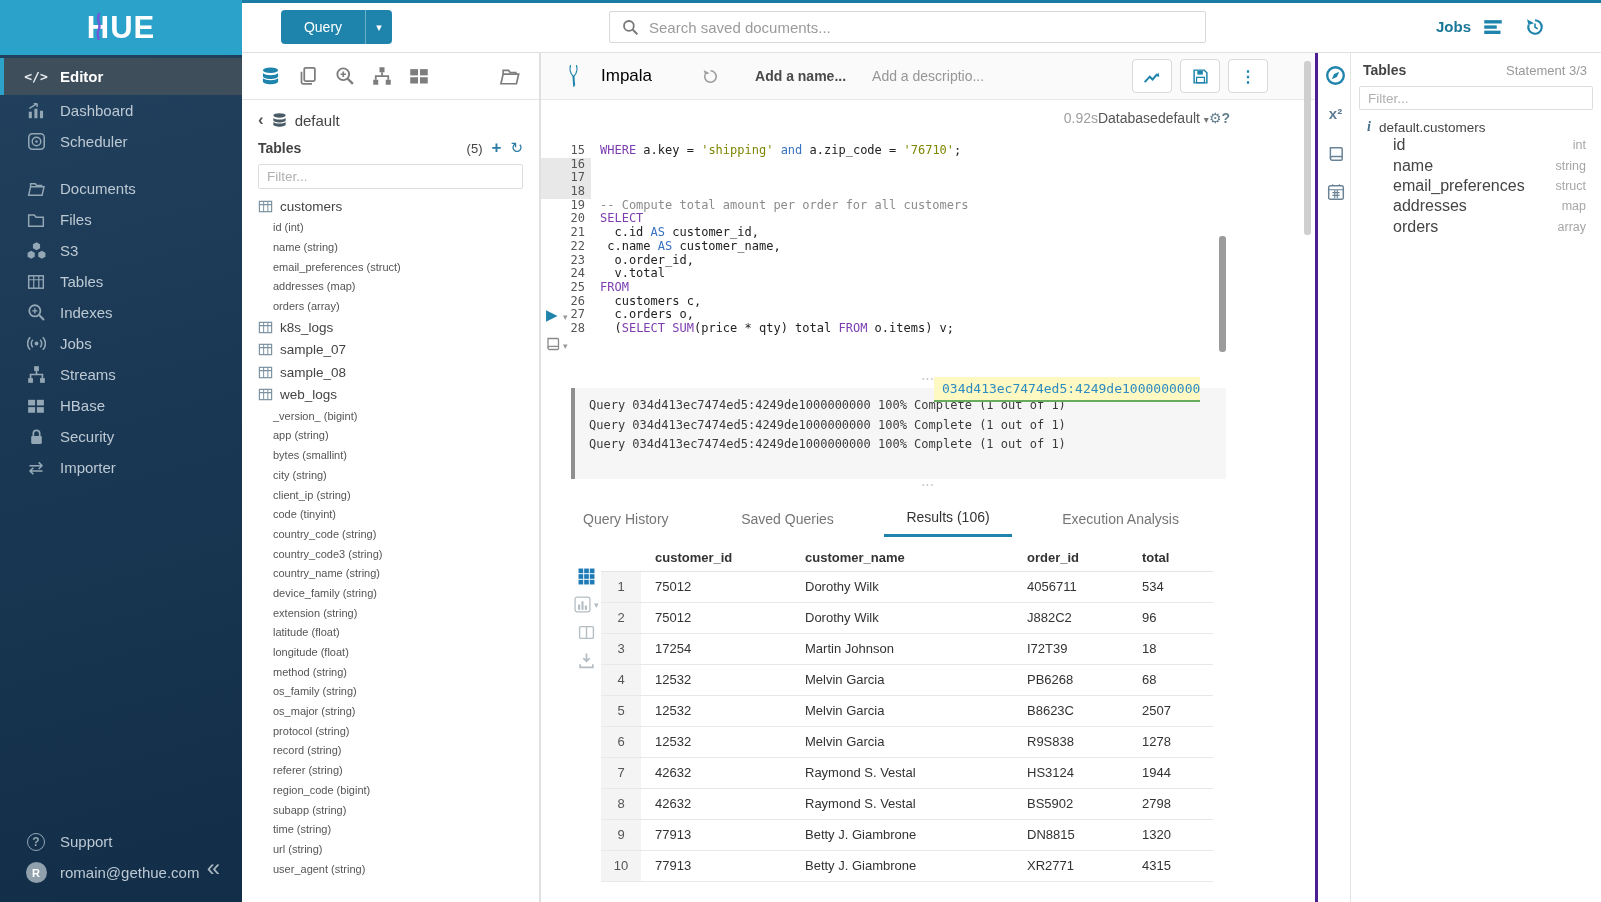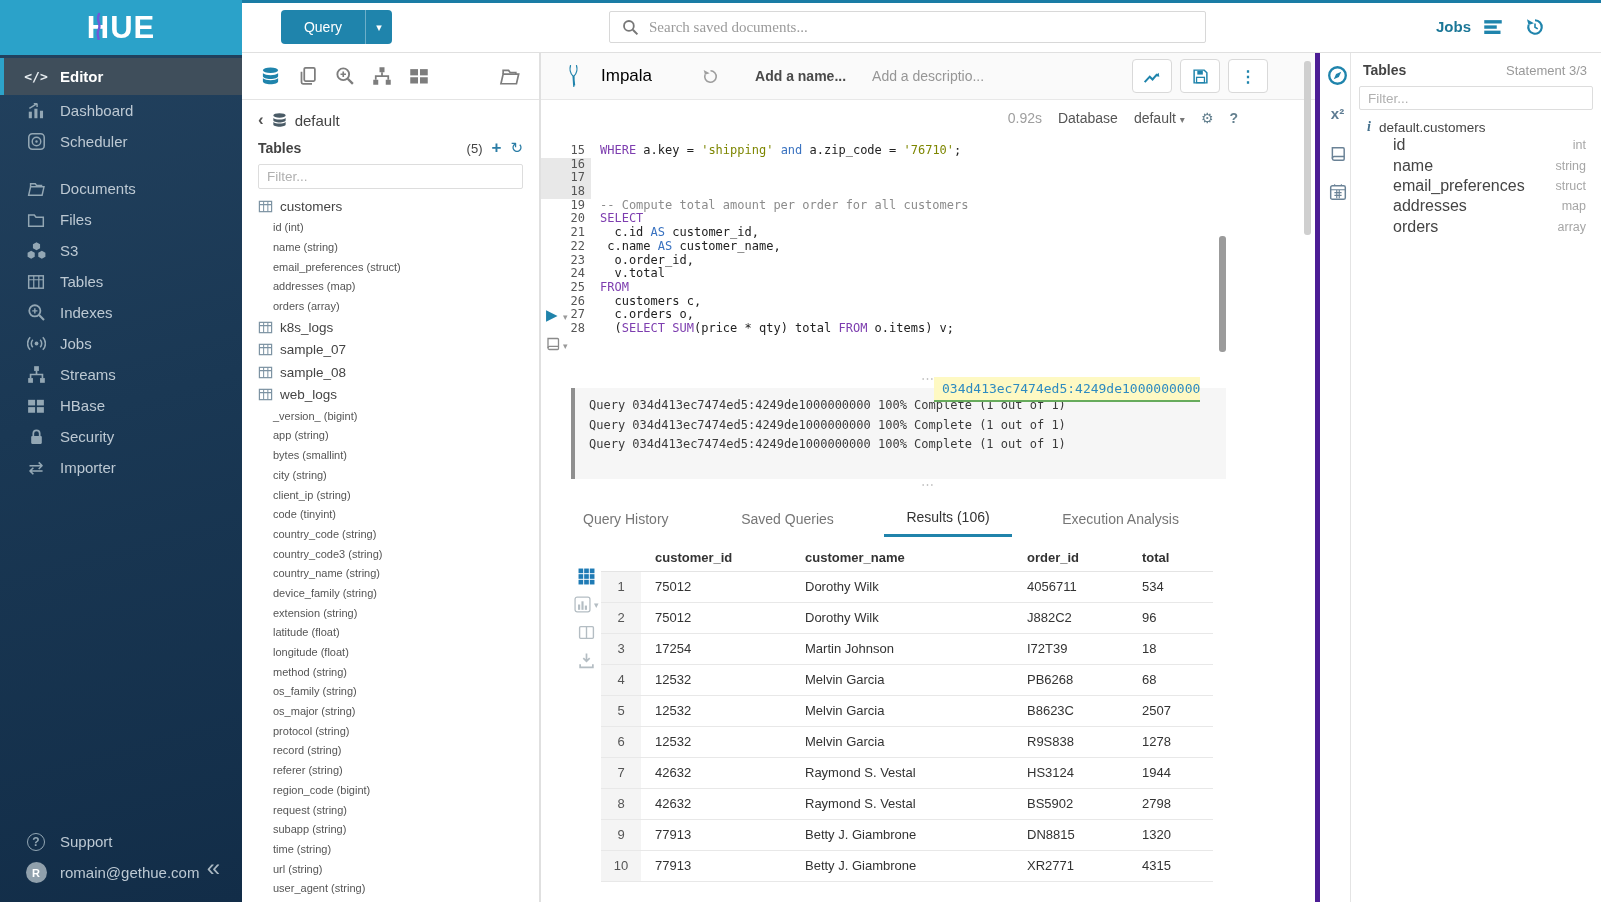--- a/index.html
+++ b/index.html
@@ -35,21 +35,21 @@
   #topbar::before { content:""; position:absolute; left:0; top:0; right:0; height:3px; background:#1a7ca5; }
   #query-btn { position:absolute; left:39px; top:10px; width:111px; height:34px; background:#1f84ac;
     border-radius:4px; display:flex; color:#fff; cursor:pointer; }
   #query-btn .q-label { flex:1; display:flex; align-items:center; justify-content:center; font-size:14px; }
   #query-btn .q-caret { width:27px; border-left:1px solid rgba(255,255,255,.35);
     display:flex; align-items:center; justify-content:center; font-size:11px; }
   #global-search { position:absolute; left:367px; top:11px; width:597px; height:32px;
     border:1px solid #d8d8d8; border-radius:2px; display:flex; align-items:center; padding:0 12px; gap:10px; }
   #global-search .icon { color:#777; }
   #global-search input { border:none; outline:none; flex:1; font-size:15px;
-    font-family:Liberation Serif, serif; color:#444; }
+    font-family:Liberation Sans, sans-serif; color:#444; }
   #global-search input::placeholder { color:#9b9b9b; }
   #topbar-right { position:absolute; right:56px; top:0; height:53px; display:flex; align-items:center; gap:12px; }
   #jobs-link { color:#1b7797; font-size:15px; font-weight:bold; cursor:pointer; }
   .blue-ic { color:#1f84ac; }
 
   
   #left-assist { position:absolute; left:242px; top:53px; width:298px; height:849px; background:#fff;
     border-right:1px solid #e0e0e0; overflow:hidden; }
   #assist-toolbar { height:47px; border-bottom:1px solid #e4e4e4; display:flex; align-items:center;
     padding:0 18px; gap:17px; }
@@ -82,21 +82,21 @@
     border-left:1px solid #e0e0e0; }
   #editor-header { position:absolute; top:0; left:0; right:0; height:47px; background:#fafafa;
     border-bottom:1px solid #e8e8e8; display:flex; align-items:center; padding:0 47px 0 25px; }
   #engine-name { color:#000000; font-size:17px; margin:0 50px 0 20px; }
   #editor-header .hist { color:#9e9e9e; margin-right:36px; cursor:pointer; }
   #query-name { font-size:14px; font-weight:bold; color:#4a4a4a; margin-right:26px; cursor:text; }
   #query-desc { font-size:14px; color:#969696; cursor:text; }
   #header-btns { margin-left:auto; display:flex; gap:8px; }
   .hbtn { width:40px; height:34px; background:#fff; border:1px solid #d9d9d9; border-radius:4px;
     display:flex; align-items:center; justify-content:center; color:#1f84ac; cursor:pointer; font-size:15px; }
-  #meta-row { position:absolute; top:57px; right:77px; display:flex; align-items:center; gap:16px; font-size:14px;justify-content:center; }
+  #meta-row { position:absolute; top:57px; right:85px; display:flex; align-items:center; gap:0; font-size:14px;justify-content:center; }
   #exec-time { color:#9e9e9e; }
   #db-label { color:#555; }
   #db-select { color:#555; cursor:pointer; }
   #db-select .caret { font-size:10px; color:#777; }
   #settings-gear, #help-q { color:#64808f; cursor:pointer; }
   #help-q { font-weight:bold; }
 
   #code-area { position:absolute; top:91px; left:0; right:60px; font-family:"DejaVu Sans Mono",monospace;
     font-size:12px; cursor:text; }
   .code-line { display:flex; height:13.7px; line-height:13.7px; white-space:pre; }
@@ -136,21 +136,21 @@
   #results-table { position:absolute; left:60px; top:492px; width:612px; border-collapse:collapse;
     font-size:13px; color:#333; }
   #results-table th { height:26px; text-align:left; font-weight:bold; padding-left:14px;
     border-bottom:1px solid #e4e4e4; }
   #results-table td { height:31px; border-bottom:1px solid #e8e8e8; padding-left:14px; }
   #results-table td.rownum { background:#f4f4f4; color:#555; text-align:center; padding-left:0; }
   .c-num { width:40px; } .c-cid { width:150px; } .c-cname { width:222px; } .c-oid { width:115px; } .c-total { width:85px; }
 
   
   #assist-strip { position:absolute; left:1315px; top:53px; width:35px; height:849px;
-    border-left:5px solid #4c1d95; }
+    border-left:3px solid #4c1d95; }
   #assist-strip .icon { position:absolute; left:0; width:35px; cursor:pointer; }
   #right-assist { position:absolute; left:1350px; top:53px; width:251px; height:849px;
     border-left:1px solid #e4e4e4; background:#fff; }
   #ra-head { margin:9px 14px 0 12px; display:flex; align-items:baseline; }
   #ra-head .title { font-size:14px; font-weight:bold; color:#444; }
   #ra-head .stmt { margin-left:auto; font-size:13px; color:#999; }
   #ra-filter { margin:8px 8px 0; height:24px; }
   #ra-table-row { margin-top:9px; padding-left:16px; display:flex; align-items:center; gap:8px;
     font-size:13.5px; color:#444; cursor:pointer; }
   #ra-table-row .i-ic { font-family:"Liberation Serif",serif; font-style:italic; font-weight:bold;
@@ -474,21 +474,20 @@
       <div class="col-row">extension (string)</div>
       <div class="col-row">latitude (float)</div>
       <div class="col-row">longitude (float)</div>
       <div class="col-row">method (string)</div>
       <div class="col-row">os_family (string)</div>
       <div class="col-row">os_major (string)</div>
       <div class="col-row">protocol (string)</div>
       <div class="col-row">record (string)</div>
       <div class="col-row">referer (string)</div>
       <div class="col-row">region_code (bigint)</div>
-      <div class="col-row">request (string)</div>
       <div class="col-row">subapp (string)</div>
       <div class="col-row">time (string)</div>
       <div class="col-row">url (string)</div>
       <div class="col-row">user_agent (string)</div>
     </div>
 </div>
 
 <div id="editor-col">
   <div id="editor-header">
     <span class="icon" style="color:#2083ab">

